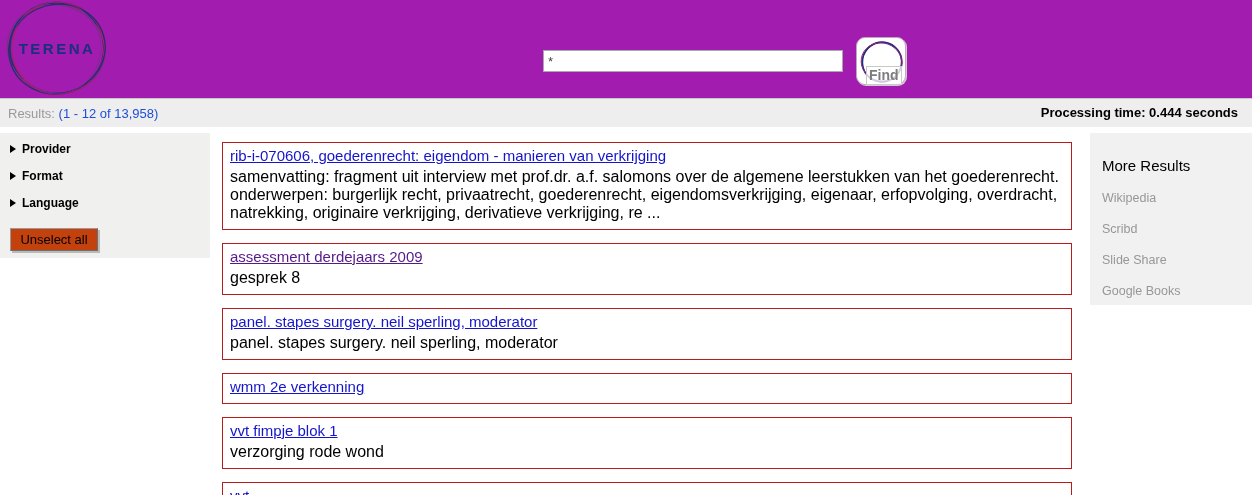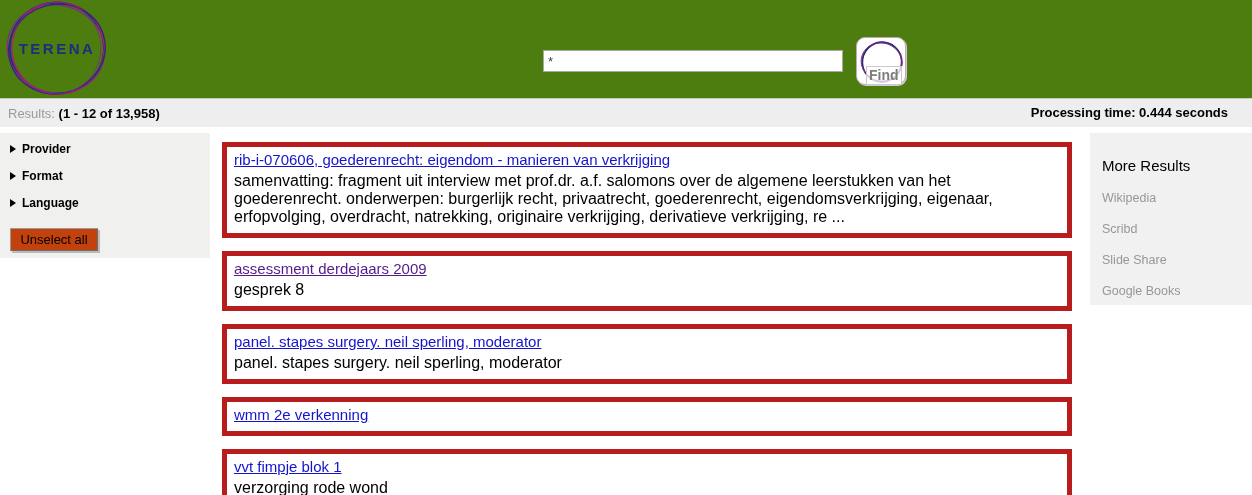--- a/index.html
+++ b/index.html
@@ -2,21 +2,21 @@
 <html><head>
 <meta charset="utf-8">
 <style>
   html,body{margin:0;padding:0;}
   body{
     width:1252px;height:495px;position:relative;overflow:hidden;
     background:#ffffff;
     font-family:"Liberation Sans", sans-serif;
   }
   
-  .header{position:absolute;left:0;top:0;width:1252px;height:98px;background:#4d7c0f;}
+  .header{position:absolute;left:0;top:0;width:1252px;height:98px;background:#a21caf;}
   .logo{position:absolute;left:4px;top:1px;width:106px;height:95px;}
   .search-input{
     position:absolute;left:543px;top:50px;width:290px;height:18px;
     border:1px solid #a9a9a9;padding:1px 4px;font-size:13px;color:#444;
     font-family:"Liberation Sans", sans-serif;background:#fff;
   }
   .find-btn{
     position:absolute;left:856px;top:37px;width:50px;height:48px;
     border:1px solid #bfaabd;border-radius:9px;background:#fff;cursor:pointer;padding:0;
     box-shadow:1px 1px 0 #d9c9d6;
@@ -26,43 +26,43 @@
     position:absolute;left:9px;top:28px;
     border:1px solid #c9c9c9;background:rgba(255,255,255,0.75);
     color:#7d7d7d;font-weight:bold;font-size:14px;padding:0 2px;line-height:17px;
   }
   
   .results-bar{
     position:absolute;left:0;top:98px;width:1252px;height:29px;
     background:#eeeeee;border-top:1px solid #c8c8c8;box-sizing:border-box;
   }
   .results-left{position:absolute;left:8px;top:7px;font-size:13px;color:#9a9a9a;}
-  .results-count{font-weight:bold;color:#000000;}
-  .processing-time{position:absolute;right:24px;top:6px;font-size:13px;font-weight:bold;color:#000;padding-left:25px;}
+  .results-count{font-weight:normal;color:#1d4ed8;}
+  .processing-time{position:absolute;right:14px;top:6px;font-size:13px;font-weight:bold;color:#000;padding-left:25px;}
   
   .left-sidebar{
     position:absolute;left:0;top:133px;width:210px;height:125px;
     background:#f0f0ee;box-sizing:border-box;padding-top:8px;
   }
   .filter-item{padding-left:10px;margin-bottom:10px;font-size:12px;font-weight:bold;color:#000;cursor:pointer;height:17px;line-height:17px;}
   .tri{
     display:inline-block;width:0;height:0;margin-right:6px;
     border-left:6px solid #000;border-top:4px solid transparent;border-bottom:4px solid transparent;
   }
   .unselect-btn{
     margin:6px 0 0 10px;width:88px;height:23px;
     background:#c2410c;border:1px solid #9a9a9a;
     border-bottom-color:#6e6e6e;border-right-color:#6e6e6e;
     box-shadow:2px 2px 0 rgba(120,120,120,0.45);
     font-family:"Liberation Sans", sans-serif;font-size:13px;color:#000;cursor:pointer;
   }
   
   .main{position:absolute;left:222px;top:142px;width:850px;}
   .result{
-    border:5px solid #b91c1c;background:#fff;
+    border:1px solid #b91c1c;background:#fff;
     padding:4px 8px 7px 7px;margin-bottom:13px;box-sizing:border-box;
   }
   .result-title{
     font-size:15px;color:#1414cc;text-decoration:underline;cursor:pointer;display:inline-block;
   }
   .result-title.visited{color:#551a8b;}
   .result-desc{font-size:16px;color:#000;margin-top:3px;line-height:18px;}
   
   .right-sidebar{
     position:absolute;left:1090px;top:133px;width:162px;height:172px;

